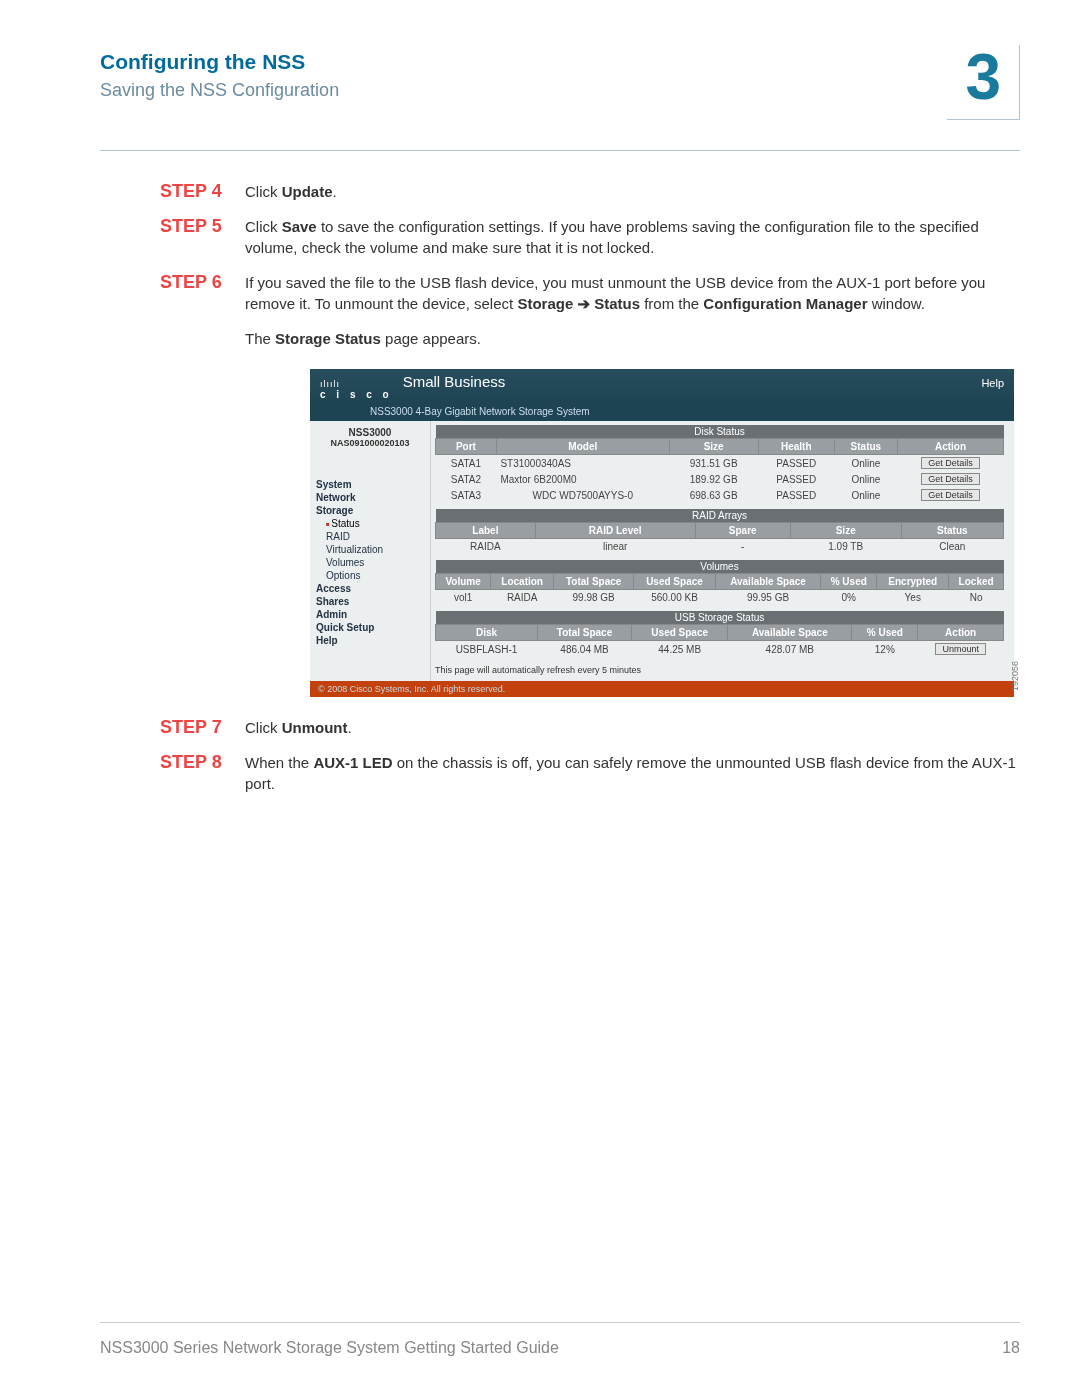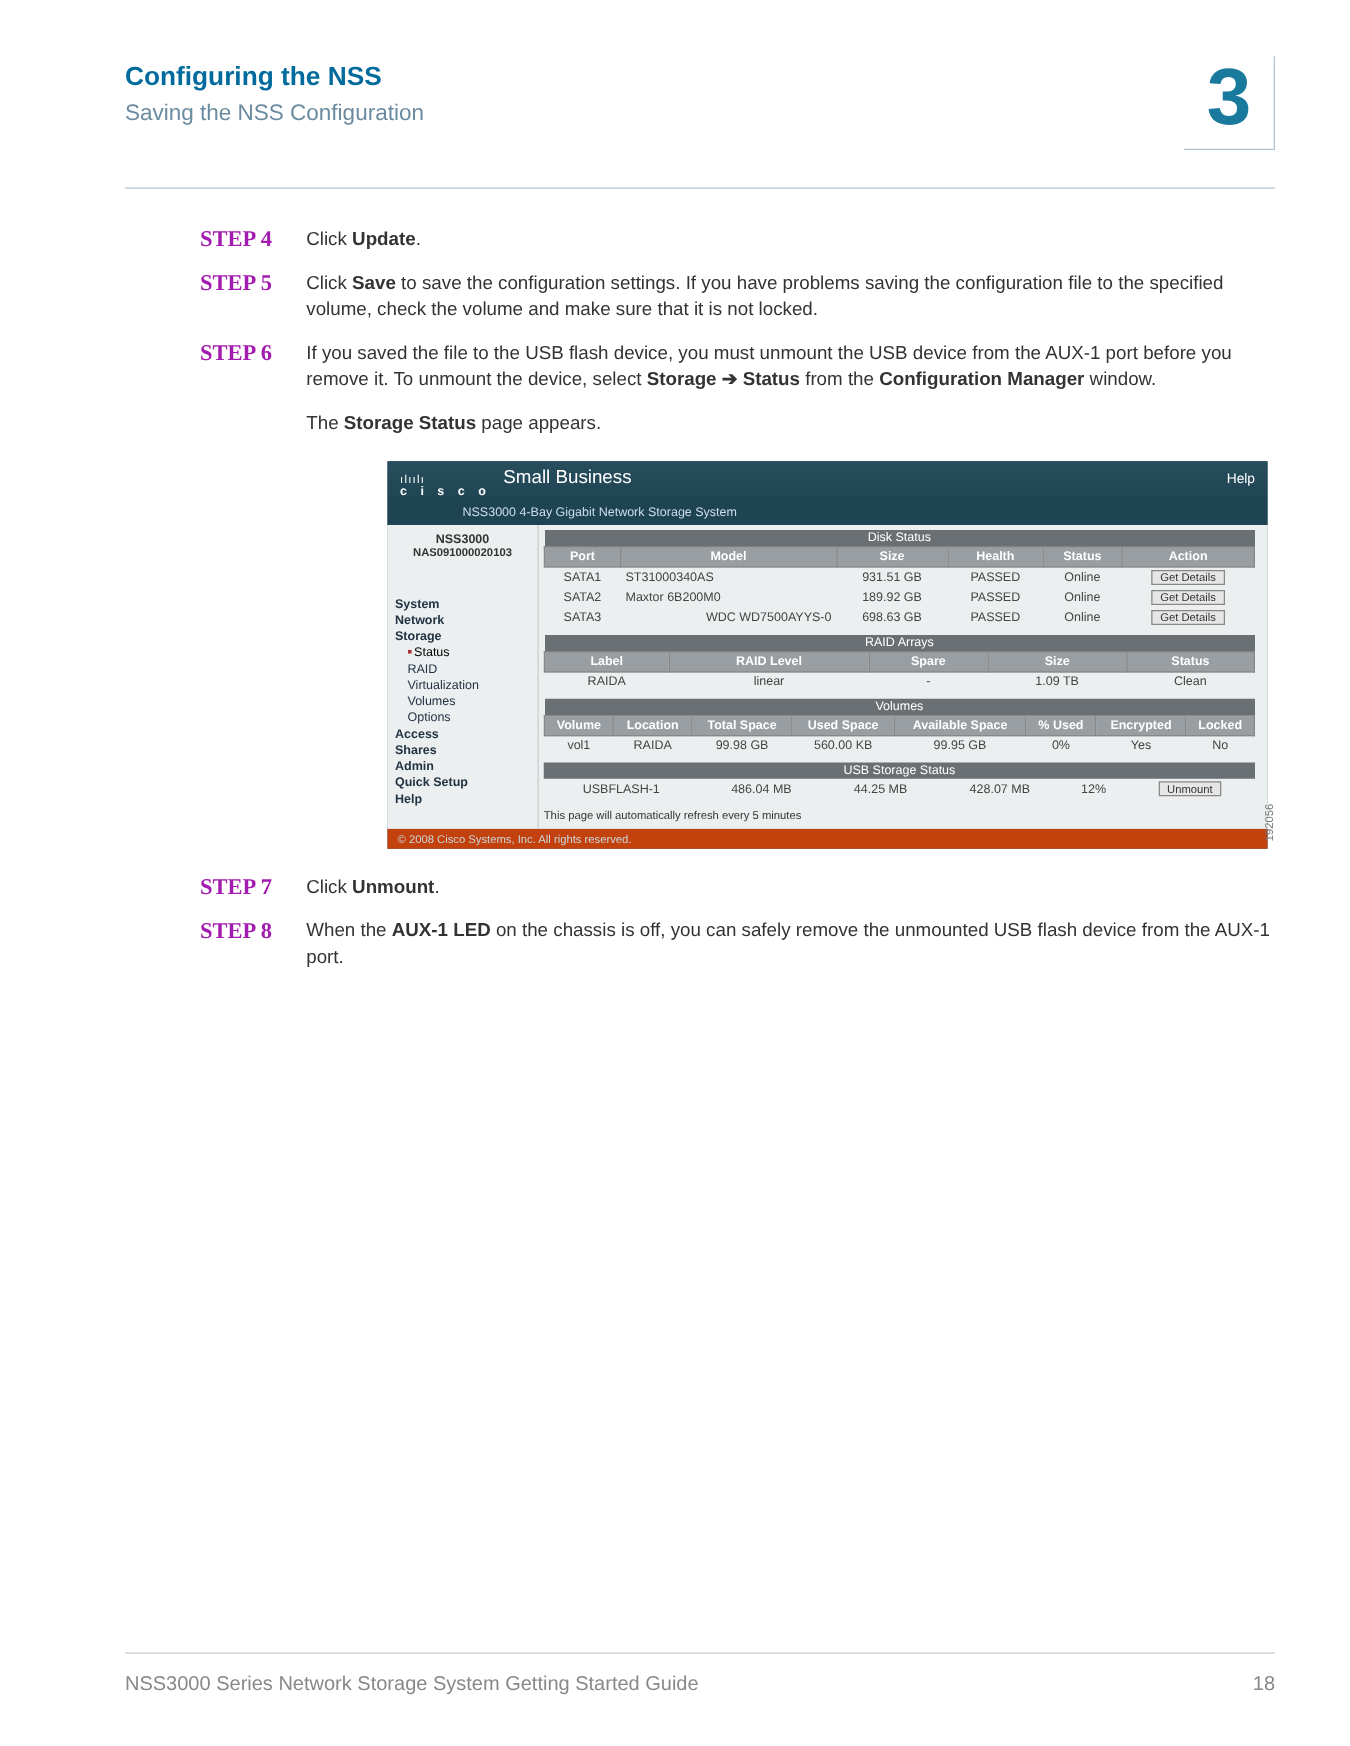--- a/index.html
+++ b/index.html
@@ -48,22 +48,21 @@
     margin-left: 60px;
   }
   .step-row {
     display: flex;
     margin-bottom: 14px;
   }
   .step-label {
     flex: 0 0 85px;
     font-weight: bold;
     font-size: 18px;
-    color: #a21caf;
-    font-family: Liberation Serif, serif;
+    color: #ef4444;
   }
   .step-body {
     flex: 1;
     font-size: 15px;
     line-height: 1.4;
     color: #333;
   }
   .step-body .sub { margin-top: 14px; }
   .bold { font-weight: bold; }
 
@@ -266,21 +265,21 @@
             <tr>
               <td>SATA2</td>
               <td style="text-align:left">Maxtor 6B200M0</td>
               <td>189.92 GB</td>
               <td class="passed">PASSED</td>
               <td class="online">Online</td>
               <td><span class="get-btn">Get Details</span></td>
             </tr>
             <tr>
               <td>SATA3</td>
-              <td style="text-align:right">WDC WD7500AYYS-0</td>
+              <td style="text-align:center">WDC WD7500AYYS-0</td>
               <td>698.63 GB</td>
               <td class="passed">PASSED</td>
               <td class="online">Online</td>
               <td><span class="get-btn">Get Details</span></td>
             </tr>
           </tbody>
             </table>
 
           <table class="tbl">
             <tbody>
@@ -331,20 +330,28 @@
             </tr>
           </tbody>
             </table>
 
           <table class="tbl">
             <tbody>
                 <tr>
                   <td class="cap" colspan="6">USB Storage Status</td>
                 </tr>
             <tr>
+              <th>Disk</th>
+              <th>Total Space</th>
+              <th>Used Space</th>
+              <th>Available Space</th>
+              <th>% Used</th>
+              <th>Action</th>
+            </tr>
+            <tr>
               <td>USBFLASH-1</td>
               <td>486.04 MB</td>
               <td>44.25 MB</td>
               <td>428.07 MB</td>
               <td class="online">12%</td>
               <td><span class="get-btn">Unmount</span></td>
             </tr>
           </tbody>
             </table>
           <div class="refresh-note">This page will automatically refresh every 5 minutes</div>

